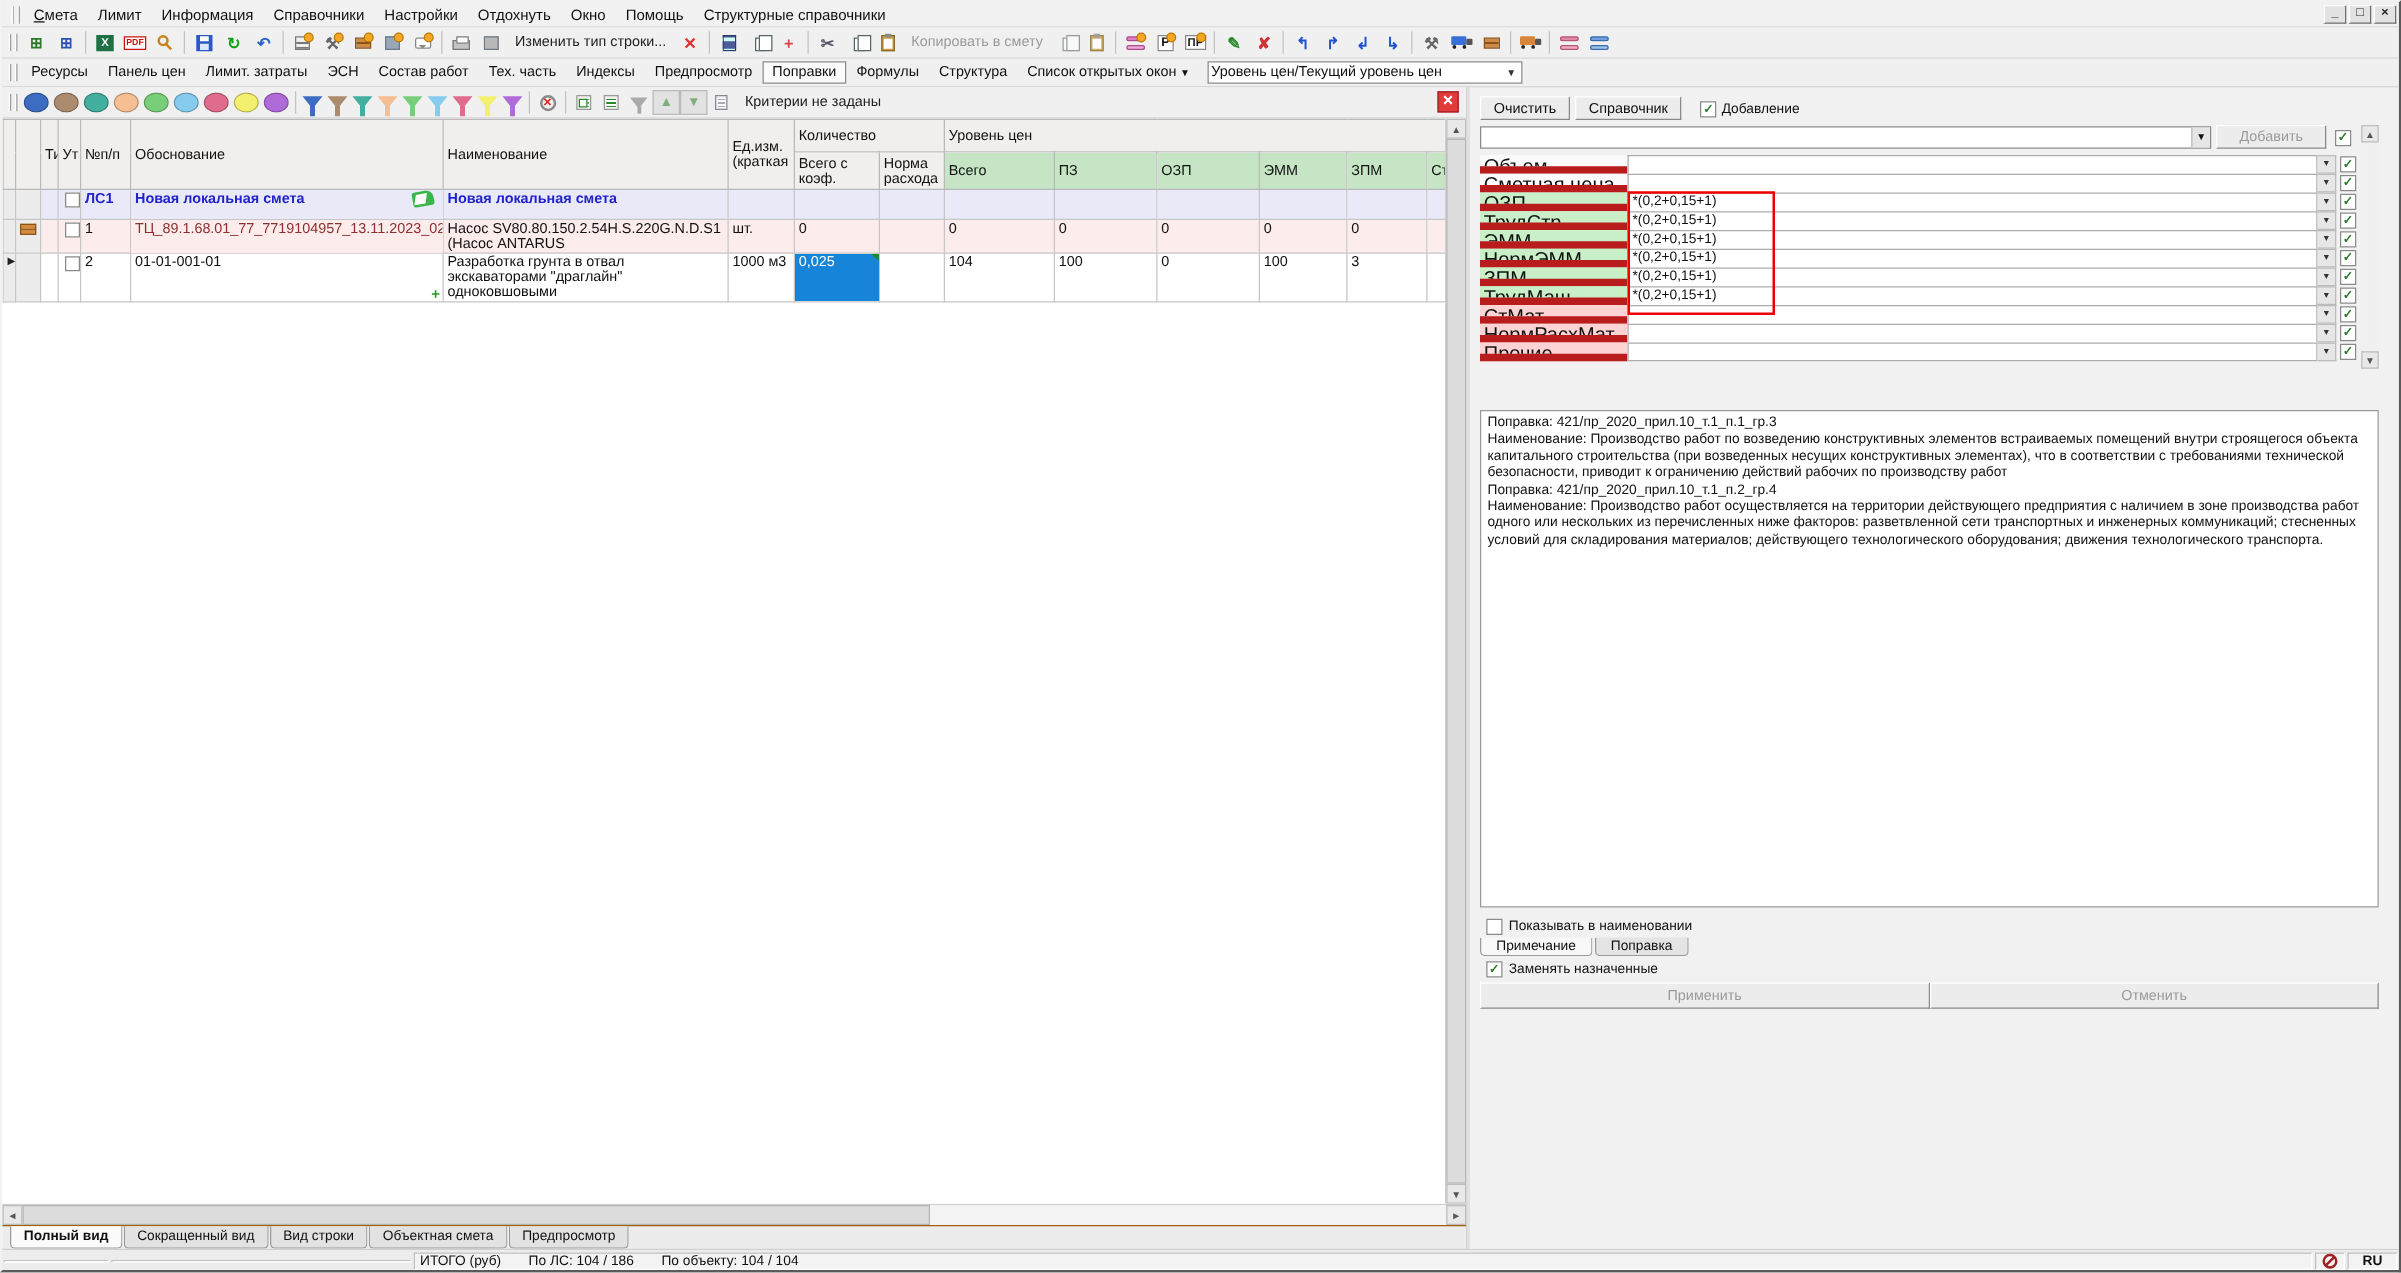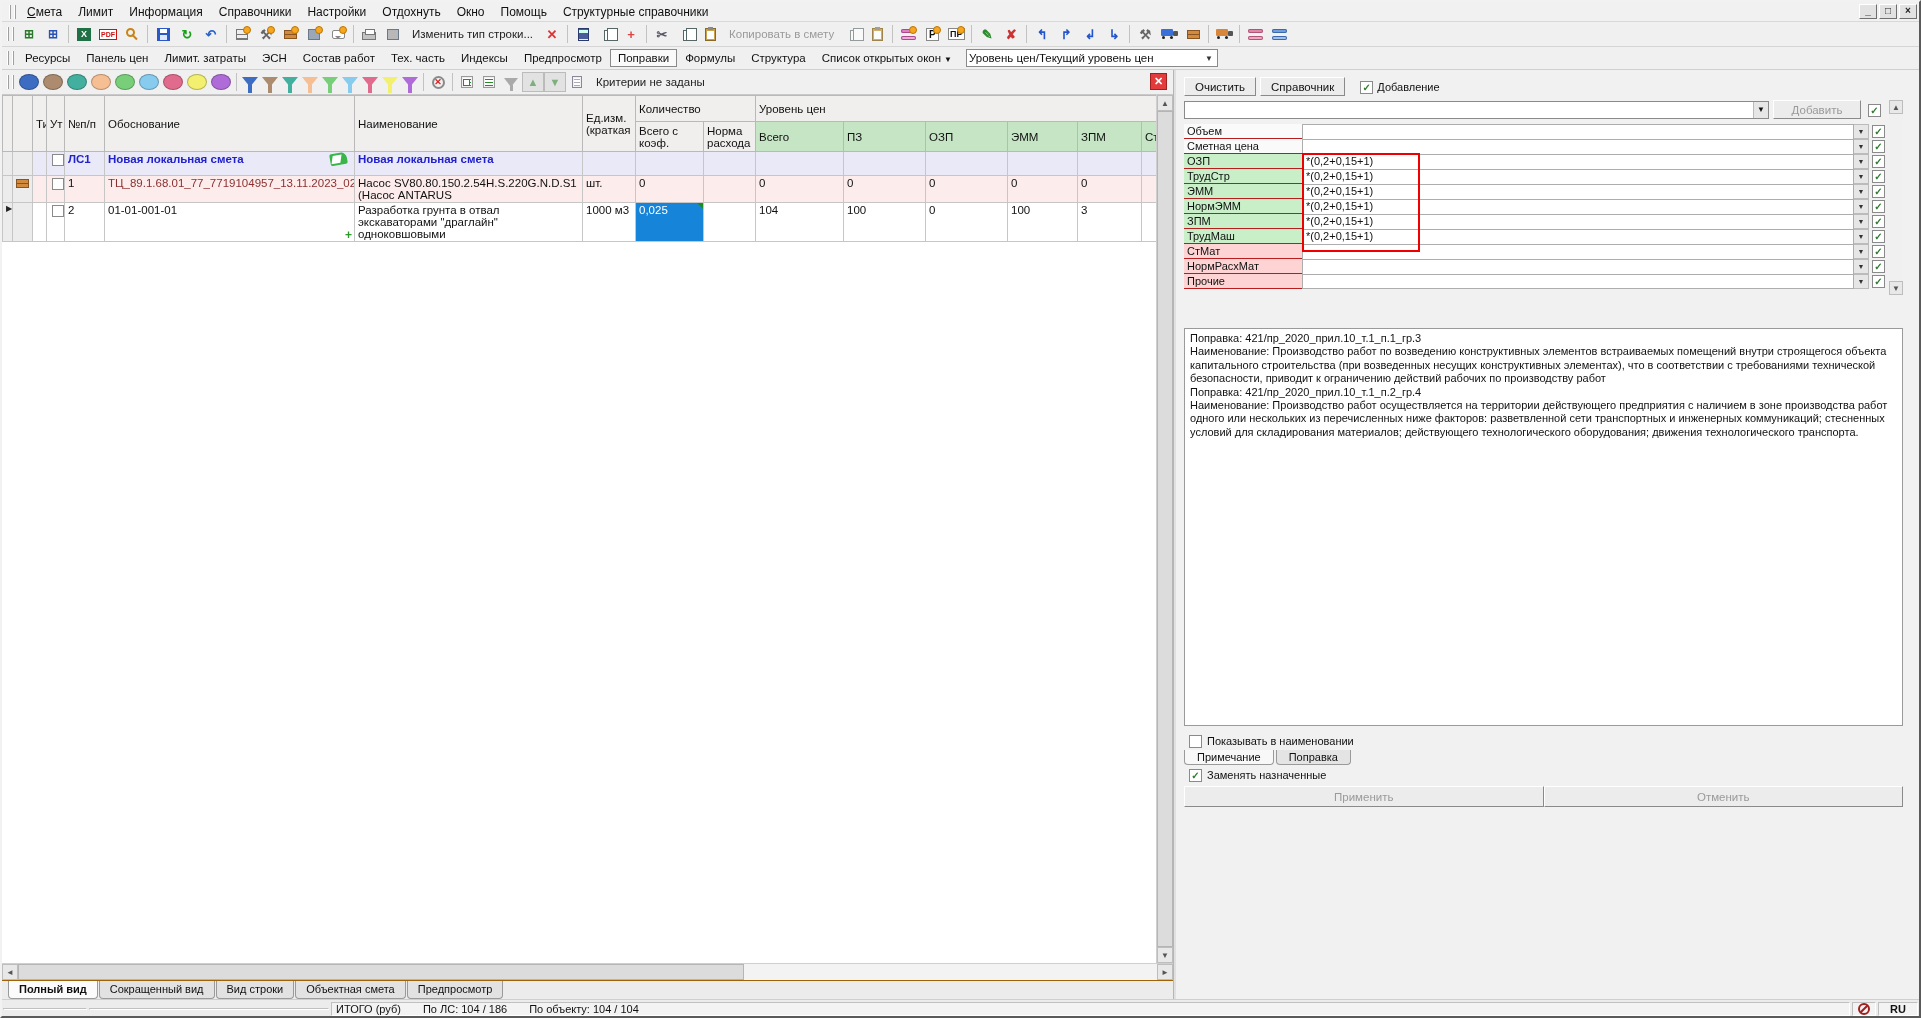--- a/index.html
+++ b/index.html
@@ -128,21 +128,21 @@
 
 .rp-btn{height:19px;background:#ececec;border:1px solid;border-color:#fff #8a8a8a #8a8a8a #fff;padding:0 10px;font-size:11.5px;display:inline-flex;align-items:center;justify-content:center;}
 .rp-btn.dis{color:#9a9a9a;}
 .rp-top{position:absolute;top:7px;left:8px;display:flex;align-items:center;gap:4px;}
 .chkline{display:flex;align-items:center;gap:4px;margin-left:8px;}
 .rp-addrow{position:absolute;top:30px;left:8px;right:38px;display:flex;align-items:center;gap:4px;}
 .combo{flex:1;height:18px;background:#fff;border:1px solid #8a8a8a;display:flex;align-items:center;}
 .combo .dd{margin-left:auto;width:15px;text-align:center;font-size:8px;background:#e6e6e6;border-left:1px solid #bbb;align-self:stretch;line-height:16px;}
 .params{position:absolute;top:54px;left:8px;right:34px;}
 .param-row{display:flex;align-items:stretch;height:15px;margin-bottom:0;}
-.p-label{width:118px;padding:1px 3px;border-bottom:1px solid #b91c1c;font-size:11px;background:#fafafa;white-space:nowrap;overflow:hidden;}
+.p-label{width:118px;padding:1px 3px;border-bottom:6px solid #b91c1c;font-size:16px;background:#fafafa;white-space:nowrap;overflow:hidden;}
 .p-label.green{background:#c8efc8;}
 .p-label.pink{background:#fdd3d3;}
 .p-val{flex:1;background:#fff;border:1px solid #adadad;border-bottom:none;padding:0 3px;font-size:11px;line-height:13px;white-space:nowrap;overflow:hidden;}
 .param-row:last-child .p-val{border-bottom:1px solid #adadad;}
 .p-dd{width:15px;background:#e6e6e6;border:1px solid #bbb;border-left:none;font-size:7px;text-align:center;line-height:13px;color:#333;}
 .p-cb{width:13px;height:13px;border:1px solid #8a8a8a;background:#fff;margin:1px 0 0 3px;font-size:10px;line-height:11px;text-align:center;color:#2d7a2d;font-weight:bold;}
 .redbox{position:absolute;left:118px;top:29px;width:118px;height:99px;border:2px solid #e00;pointer-events:none;}
 .pscroll{position:absolute;top:30px;right:16px;width:14px;height:195px;background:#f0f0f0;display:flex;flex-direction:column;justify-content:space-between;}
 .pscroll .sbtn{height:14px;}
 .note{position:absolute;top:258px;left:8px;right:16px;height:398px;background:#fff;border:1px solid #9a9a9a;padding:3px 5px;font-size:11px;line-height:13.4px;overflow:hidden;}

